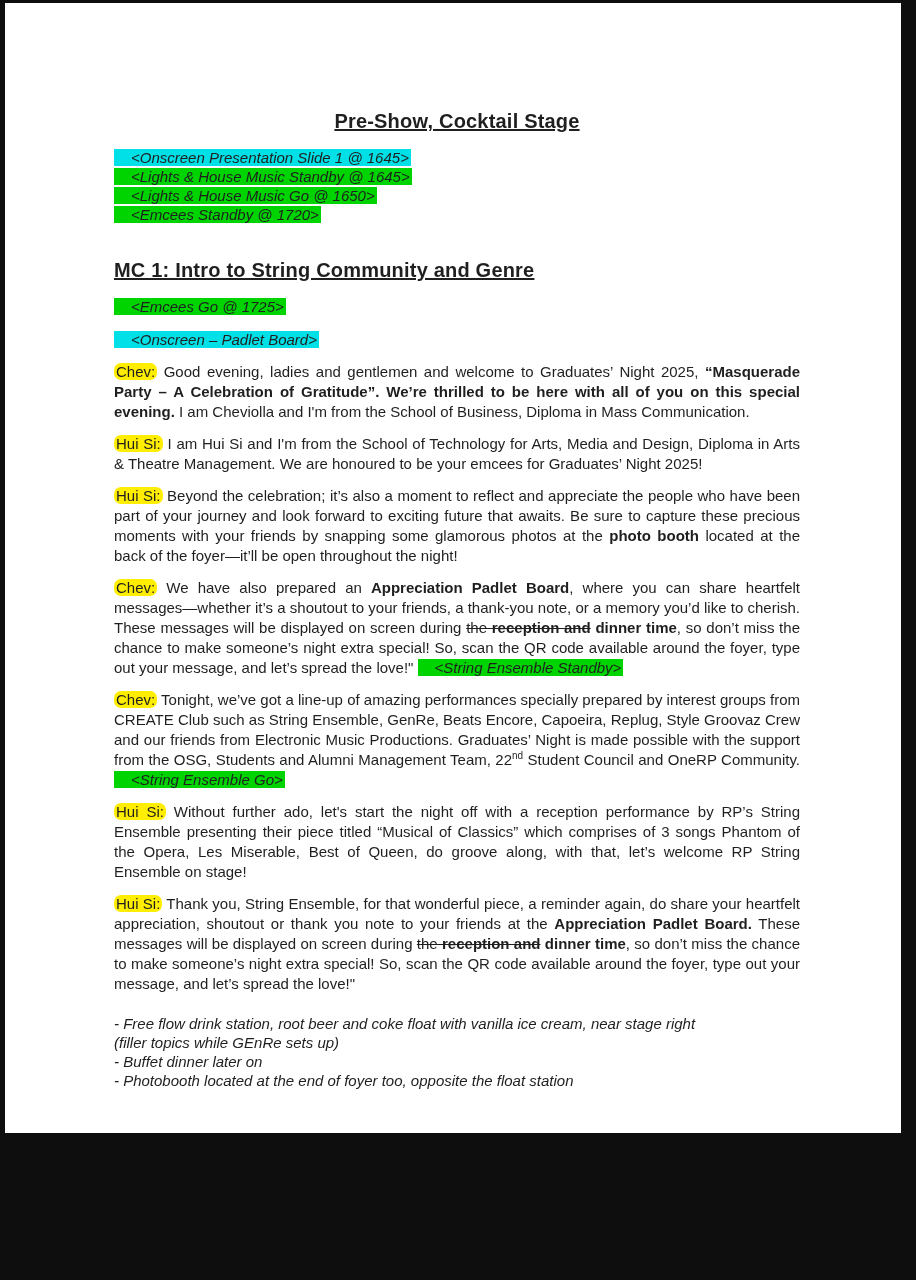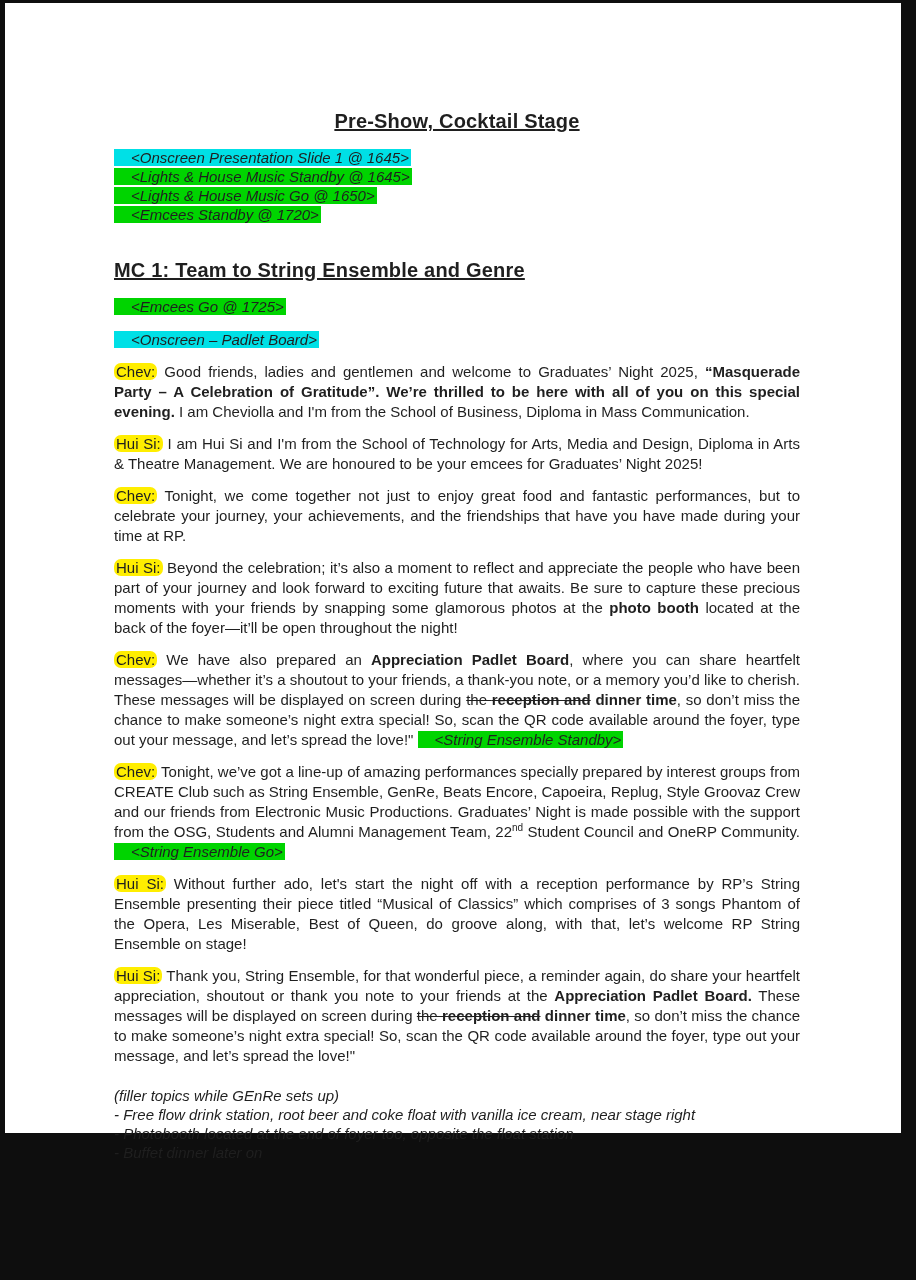--- a/index.html
+++ b/index.html
@@ -72,36 +72,35 @@
 
     <h1 class="title">Pre-Show, Cocktail Stage</h1>
 
     <div class="cue-block">
       <div class="cue-line"><span class="hl hl-cyan i">&lt;Onscreen Presentation Slide 1 @ 1645&gt;</span></div>
       <div class="cue-line"><span class="hl hl-green i">&lt;Lights &amp; House Music Standby @ 1645&gt;</span></div>
       <div class="cue-line"><span class="hl hl-green i">&lt;Lights &amp; House Music Go @ 1650&gt;</span></div>
       <div class="cue-line"><span class="hl hl-green i">&lt;Emcees Standby @ 1720&gt;</span></div>
     </div>
 
-    <h2 class="heading">MC 1: Team to String Ensemble and Genre</h2>
+    <h2 class="heading">MC 1: Intro to String Community and Genre</h2>
 
     <div class="cue-line cue-emcees-go"><span class="hl hl-green i">&lt;Emcees Go @ 1725&gt;</span></div>
     <div class="cue-line cue-onscreen-padlet"><span class="hl hl-cyan i">&lt;Onscreen – Padlet Board&gt;</span></div>
 
-    <p class="para para-first"><span class="hl hl-yellow">Chev:</span><span> Good friends, ladies and gentlemen and welcome to Graduates’ Night 2025, </span><span class="b">“Masquerade Party – A Celebration of Gratitude”. We’re thrilled to be here with all of you on this special evening.</span><span> I am Cheviolla and I'm from the School of Business, Diploma in Mass Communication.</span></p>
+    <p class="para para-first"><span class="hl hl-yellow">Chev:</span><span> Good evening, ladies and gentlemen and welcome to Graduates’ Night 2025, </span><span class="b">“Masquerade Party – A Celebration of Gratitude”. We’re thrilled to be here with all of you on this special evening.</span><span> I am Cheviolla and I'm from the School of Business, Diploma in Mass Communication.</span></p>
     <p class="para"><span class="hl hl-yellow">Hui Si:</span><span> I am Hui Si and I'm from the School of Technology for Arts, Media and Design, Diploma in Arts &amp; Theatre Management. We are honoured to be your emcees for Graduates’ Night 2025!</span></p>
-    <p class="para"><span class="hl hl-yellow">Chev:</span><span> Tonight, we come together not just to enjoy great food and fantastic performances, but to celebrate your journey, your achievements, and the friendships that have you have made during your time at RP.</span></p>
     <p class="para"><span class="hl hl-yellow">Hui Si:</span><span> Beyond the celebration; it’s also a moment to reflect and appreciate the people who have been part of your journey and look forward to exciting future that awaits. Be sure to capture these precious moments with your friends by snapping some glamorous photos at the </span><span class="b">photo booth</span><span> located at the back of the foyer—it’ll be open throughout the night!</span></p>
     <p class="para"><span class="hl hl-yellow">Chev:</span><span> We have also prepared an </span><span class="b">Appreciation Padlet Board</span><span>, where you can share heartfelt messages—whether it’s a shoutout to your friends, a thank-you note, or a memory you’d like to cherish. These messages will be displayed on screen during </span><span class="st">the </span><span class="b st">reception and</span><span> </span><span class="b">dinner time</span><span>, so don’t miss the chance to make someone’s night extra special! So, scan the QR code available around the foyer, type out your message, and let’s spread the love!" </span><span class="i hl hl-green">&lt;String Ensemble Standby&gt;</span></p>
     <p class="para"><span class="hl hl-yellow">Chev:</span><span> Tonight, we’ve got a line-up of amazing performances specially prepared by interest groups from CREATE Club such as String Ensemble, GenRe, Beats Encore, Capoeira, Replug, Style Groovaz Crew and our friends from Electronic Music Productions. Graduates’ Night is made possible with the support from the OSG, Students and Alumni Management Team, 22</span><span class="sup">nd</span><span> Student Council and OneRP Community. </span><span class="i hl hl-green">&lt;String Ensemble Go&gt;</span></p>
     <p class="para"><span class="hl hl-yellow">Hui Si:</span><span> Without further ado, let's start the night off with a reception performance by RP’s String Ensemble presenting their piece titled “Musical of Classics” which comprises of 3 songs Phantom of the Opera, Les Miserable, Best of Queen, do groove along, with that, let’s welcome RP String Ensemble on stage!</span></p>
     <p class="para"><span class="hl hl-yellow">Hui Si:</span><span> Thank you, String Ensemble, for that wonderful piece, a reminder again, do share your heartfelt appreciation, shoutout or thank you note to your friends at the </span><span class="b">Appreciation Padlet Board.</span><span> These messages will be displayed on screen during </span><span class="st">the </span><span class="b st">reception and</span><span> </span><span class="b">dinner time</span><span>, so don’t miss the chance to make someone’s night extra special! So, scan the QR code available around the foyer, type out your message, and let’s spread the love!"</span></p>
 
 
     <div class="filler">
+      <div>- Free flow drink station, root beer and coke float with vanilla ice cream, near stage right</div>
       <div>(filler topics while GEnRe sets up)</div>
-      <div>- Free flow drink station, root beer and coke float with vanilla ice cream, near stage right</div>
+      <div>- Buffet dinner later on</div>
       <div>- Photobooth located at the end of foyer too, opposite the float station</div>
-      <div>- Buffet dinner later on</div>
     </div>
 
   </div>
 </div>
 
 </body></html>

